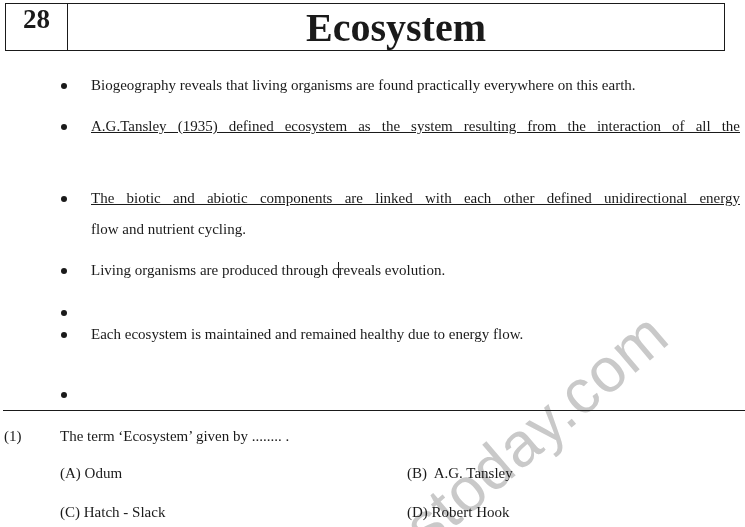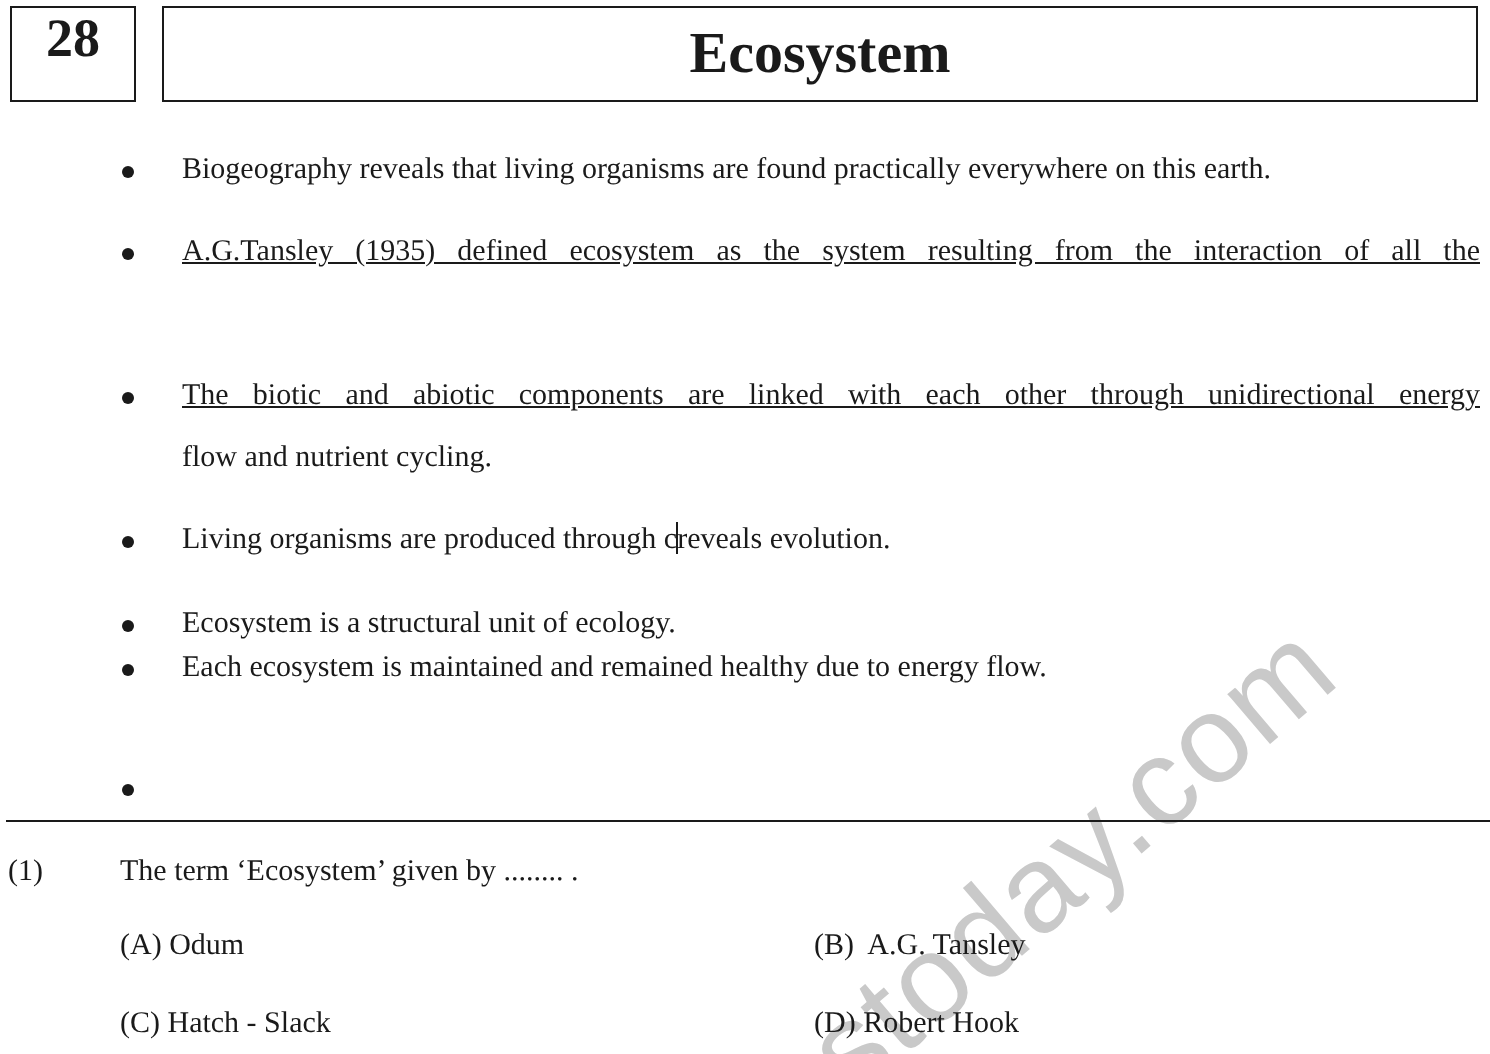--- a/index.html
+++ b/index.html
@@ -24,30 +24,30 @@
       border: 1.5px solid #1a1a1a;
       display: flex;
       align-items: flex-start;
       justify-content: center;
       font-weight: bold;
       font-size: 27px;
       letter-spacing: 0px;
     }
     .title-box {
       position: absolute;
-      left: 81px;
+      left: 67px;
       top: 3px;
       width: 656px;
       height: 46px;
       border: 1.5px solid #1a1a1a;
       display: flex;
       align-items: center;
       justify-content: center;
       font-weight: bold;
-      font-size: 29px;
+      font-size: 40px;
     }
     .bullets {
       position: absolute;
       left: 0;
       top: 0;
       width: 745px;
     }
     .bullet-item {
       position: absolute;
       left: 91px;
@@ -144,32 +144,31 @@
       <span>Biogeography reveals that living organisms are found practically everywhere on this earth.</span>
     </div>
 
     <div class="bullet-item justify-first" style="top:111px;">
       <span class="bullet-dot"></span>
       <span class="line1">A.G.Tansley (1935) defined ecosystem as the system resulting from the interaction of all the</span>
     </div>
 
     <div class="bullet-item justify-first" style="top:183px;">
       <span class="bullet-dot"></span>
-      <span class="line1">The biotic and abiotic components are linked with each other through unidirectional energy</span>
+      <span class="line1">The biotic and abiotic components are linked with each other defined unidirectional energy</span>
       <span>flow and nutrient cycling.</span>
     </div>
 
     <div class="bullet-item" style="top:255px;">
       <span class="bullet-dot"></span>
       <span>Living organisms are produced through c</span><span class="caret"></span><span>reveals evolution.</span>
     </div>
 
     <div class="bullet-item" style="top:297px;">
       <span class="bullet-dot"></span>
-      <span>Ecosystem is a structural unit of ecology.</span>
     </div>
 
     <div class="bullet-item" style="top:319px;">
       <span class="bullet-dot"></span>
       <span>Each ecosystem is maintained and remained healthy due to energy flow.</span>
     </div>
 
     <div class="bullet-item" style="top:379px;">
       <span class="bullet-dot"></span>
     </div>

